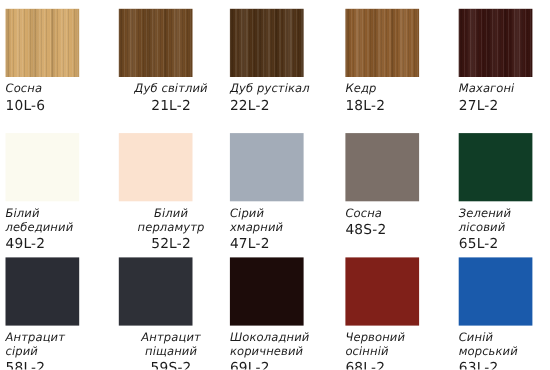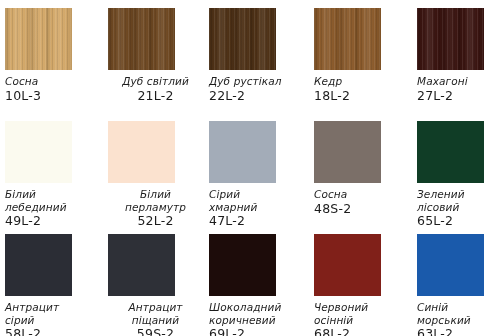--- a/index.html
+++ b/index.html
@@ -115,21 +115,21 @@
 </style>
 </head>
 <body>
 
 <div id="swatch-grid">
     <div class="swatch-row row-0">
       <div class="swatch-cell col-0">
         <div class="swatch-chip wood" style="background-color: rgb(211, 168, 105);"></div>
         <div class="swatch-caption">
           <span class="swatch-name">Сосна</span>
-          <span class="swatch-code">10L-3</span>
+          <span class="swatch-code">10L-6</span>
         </div>
       </div>
       <div class="swatch-cell col-1">
         <div class="swatch-chip wood" style="background-color: rgb(110, 72, 34);"></div>
         <div class="swatch-caption">
           <span class="swatch-name">Дуб світлий</span>
           <span class="swatch-code">21L-2</span>
         </div>
       </div>
       <div class="swatch-cell col-2">

